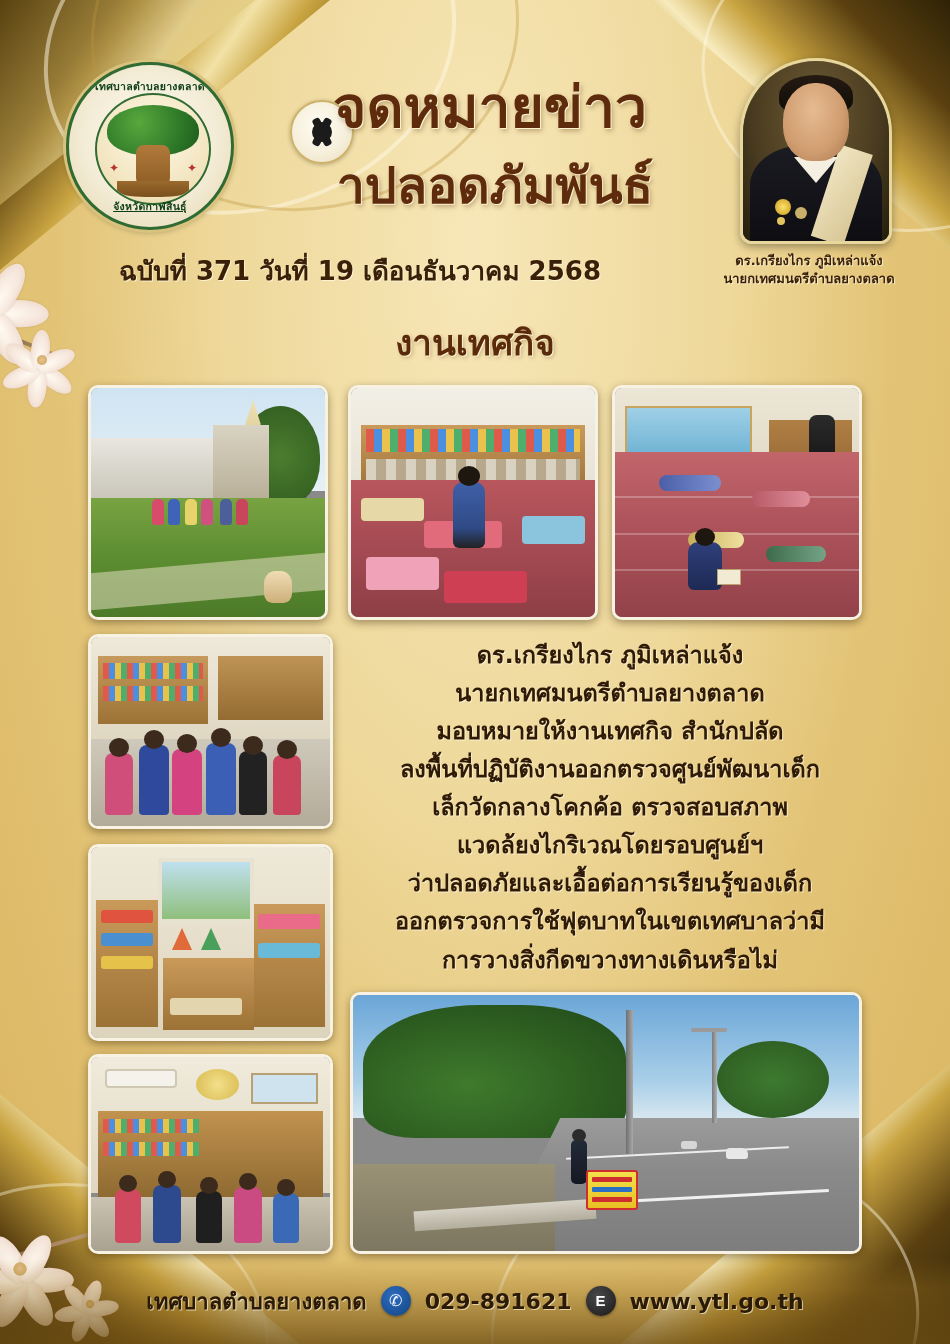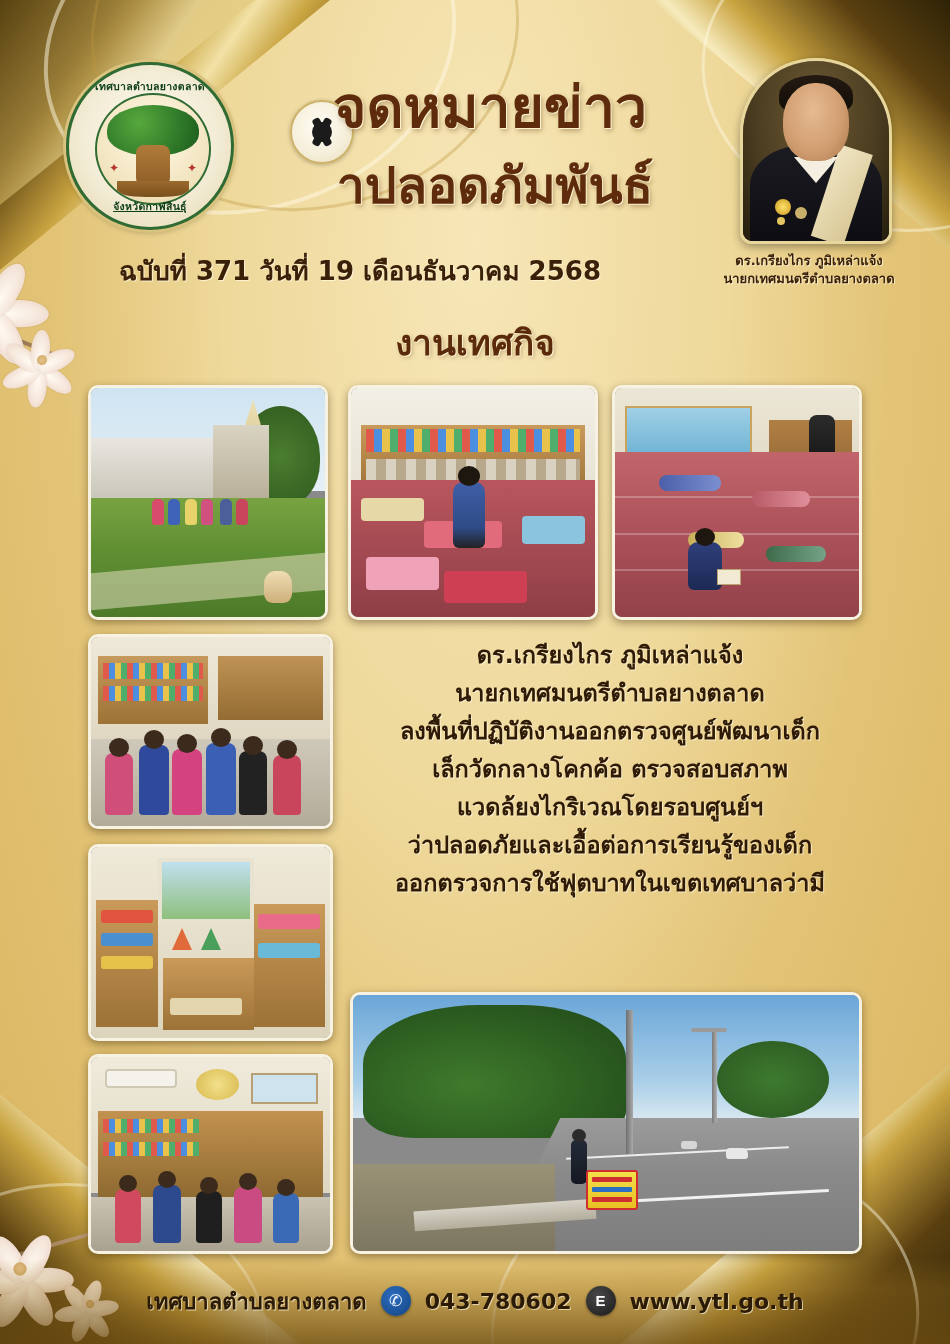--- a/index.html
+++ b/index.html
@@ -643,30 +643,32 @@
           <span class="sl sl1"></span>
           <span class="sl sl2"></span>
           <span class="sl sl3"></span>
         </div>
     </div>
   </div>
 
   <div class="body-text">
     <div>ดร.เกรียงไกร    ภูมิเหล่าแจ้ง</div>
     <div>นายกเทศมนตรีตำบลยางตลาด</div>
+    <div>มอบหมายให้งานเทศกิจ สำนักปลัด</div>
     <div>ลงพื้นที่ปฏิบัติงานออกตรวจศูนย์พัฒนาเด็ก</div>
     <div>เล็กวัดกลางโคกค้อ ตรวจสอบสภาพ</div>
     <div>แวดล้ยงไกริเวณโดยรอบศูนย์ฯ</div>
     <div>ว่าปลอดภัยและเอื้อต่อการเรียนรู้ของเด็ก</div>
     <div>ออกตรวจการใช้ฟุตบาทในเขตเทศบาลว่ามี</div>
+    <div>การวางสิ่งกีดขวางทางเดินหรือไม่</div>
   </div>
 
   <div class="footer-bar">
     <div class="footer-inner">
       <span class="footer-text">เทศบาลตำบลยางตลาด</span>
       <span class="f-icon">✆</span>
-      <span class="footer-text">043-780602</span>
+      <span class="footer-text">029-891621</span>
       <span class="f-icon dark">E</span>
       <span class="footer-text">www.ytl.go.th</span>
     </div>
   </div>
 
 </div>
 
 </body></html>

